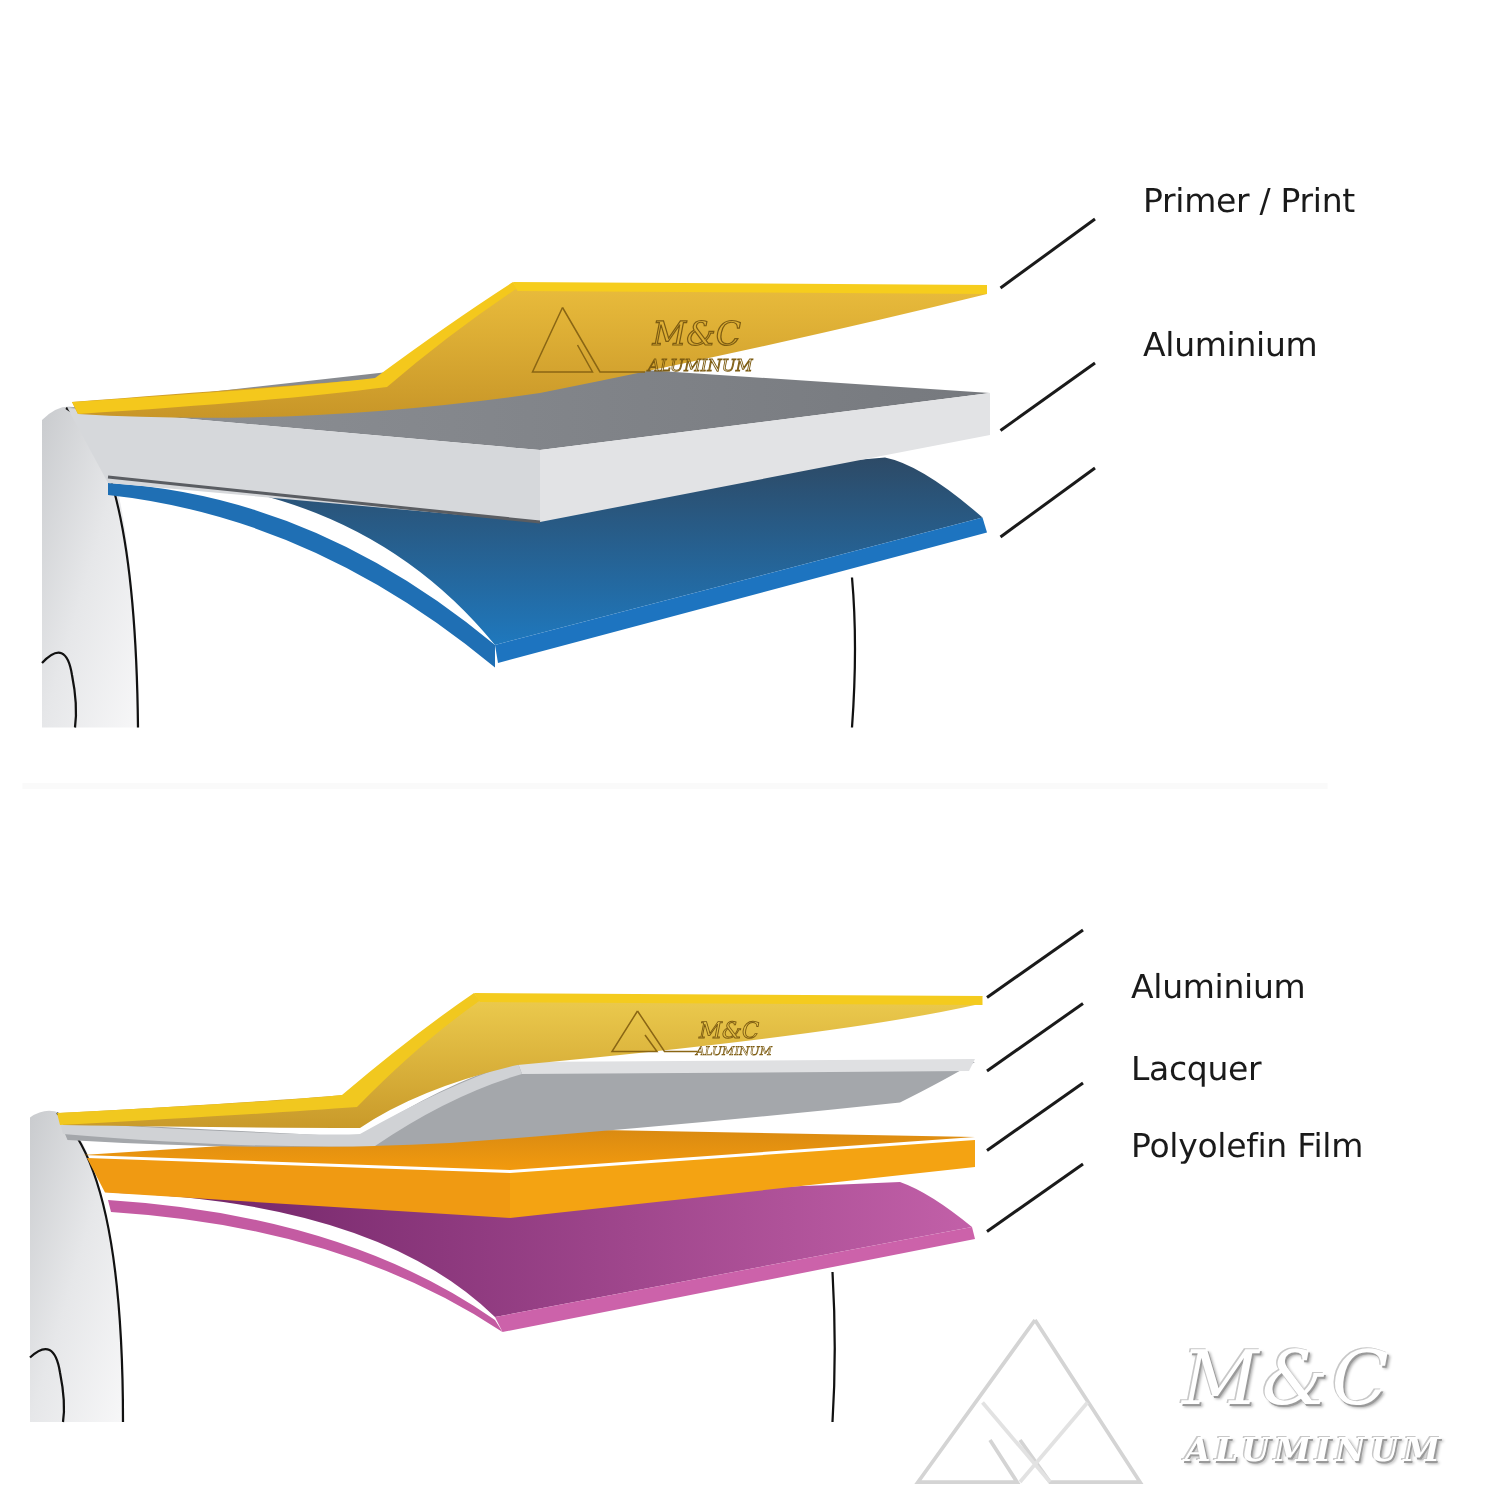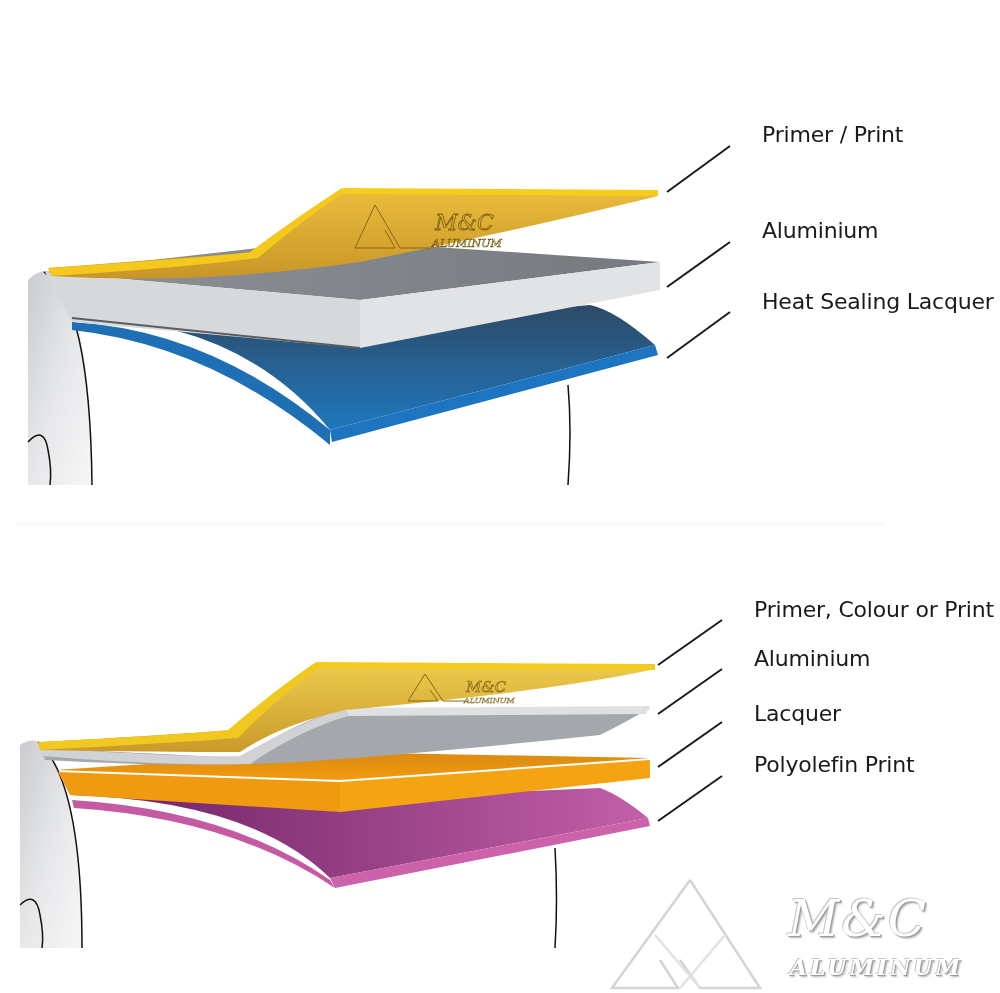--- a/index.html
+++ b/index.html
@@ -74,21 +74,20 @@
 
     <g stroke="#1a1a1a" stroke-width="2">
       <line x1="667" y1="192" x2="730" y2="146"></line>
       <line x1="667" y1="287" x2="730" y2="242"></line>
       <line x1="667" y1="358" x2="730" y2="312"></line>
     </g>
   </svg>
 
   <div class="label" style="left:738px; top:122px;">Primer / Print</div>
   <div class="label" style="left:738px; top:218px;">Aluminium</div>
-  <div class="label" style="left:738px; top:289px;">Heat Sealing Lacquer</div>
 </div>
 
 <div class="divider"></div>
 
 <div class="diagram" id="diagram-bottom">
   <svg width="1000" height="453" viewBox="0 540 1000 453">
     <defs>
       <linearGradient id="rollGrad2" x1="0" y1="0" x2="1" y2="1">
         <stop offset="0" stop-color="#c9cbce"></stop>
         <stop offset="0.5" stop-color="#e6e7e9"></stop>
@@ -153,20 +152,19 @@
     </g>
 
     <g stroke="#d4d4d4" stroke-width="2.5" fill="none">
       <path d="M690 880 L612 988 L678 988 L660 960"></path>
       <path d="M690 880 L760 988 L700 988 L680 960"></path>
       <path d="M655 935 L700 988" stroke="#e2e2e2"></path>
       <path d="M725 935 L680 988" stroke="#e2e2e2"></path>
     </g>
   </svg>
 
-  <div class="label" style="left:730px; top:57px;">Primer, Colour or Print</div>
   <div class="label" style="left:730px; top:106px;">Aluminium</div>
   <div class="label" style="left:730px; top:161px;">Lacquer</div>
-  <div class="label" style="left:730px; top:212px;">Polyolefin Print</div>
+  <div class="label" style="left:730px; top:212px;">Polyolefin Film</div>
 
   <div class="logo-text" style="left:788px; top:350px; font-size:50px; letter-spacing:2px;">M&amp;C</div>
   <div class="logo-text" style="left:790px; top:414px; font-size:22px; letter-spacing:3px; font-weight:bold;">ALUMINUM</div>
 </div>
 
 </body></html>

